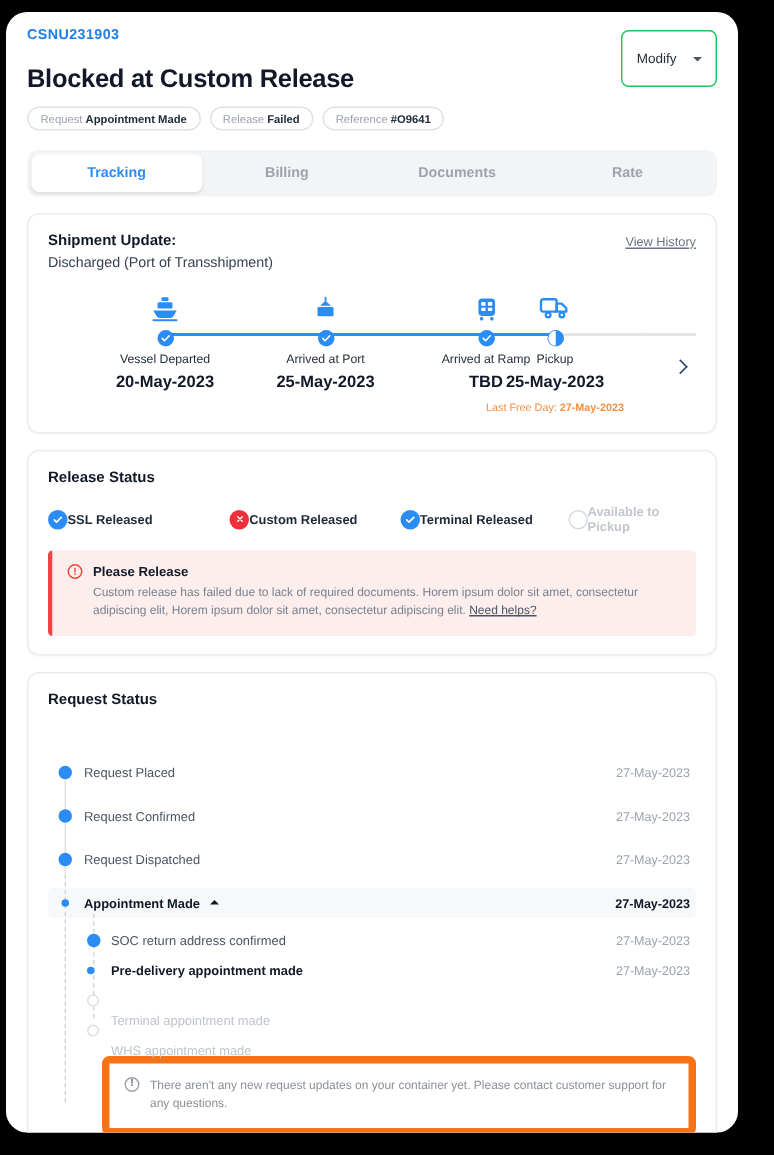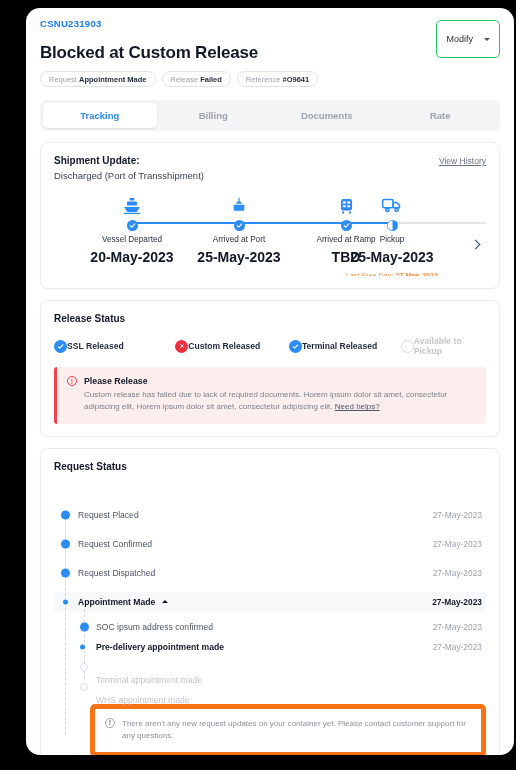--- a/index.html
+++ b/index.html
@@ -4,21 +4,21 @@
 <style>
   * { box-sizing: border-box; margin: 0; padding: 0; }
   html, body {
     width: 516px; height: 770px;
     background: #000000;
     font-family: "Liberation Sans", sans-serif;
     -webkit-font-smoothing: antialiased;
   }
   .device {
     position: absolute;
-    left: 26px; top: 8px;
+    left: 4px; top: 8px;
     width: 488px; height: 747px;
     background: #ffffff;
     border-radius: 14px;
     overflow: hidden;
     box-shadow: 0 6px 22px rgba(0,0,0,0.45);
   }
 
   
   .hdr { padding: 10px 14px 0 14px; position: relative; }
   .cid {
@@ -89,21 +89,21 @@
   .tl-dotrow { height: 18px; display:flex; align-items:center; justify-content:center; }
   .dot {
     width: 11px; height: 11px; border-radius: 50%;
     background: #2b8cf5; position: relative; z-index: 2;
     display: flex; align-items: center; justify-content: center;
   }
   .dot svg { display: block; }
   .dot.half { background: #2b8cf5; }
   .tl-label { font-size: 8.2px; color: #1f2937; margin-top: 1px; }
   .tl-label.muted { color: #b9bec6; }
-  .tl-date { font-size: 14px; color: #111827; margin-top: 5px; font-weight: bold; }
+  .tl-date { font-size: 11px; color: #111827; margin-top: 5px; font-weight: bold; }
   .tl-date.muted { color: #b9bec6; }
   .tl-lfd { font-size: 7.2px; color: #f59042; margin-top: 6px; white-space: nowrap; }
   .tl-lfd b { font-weight: bold; }
   .bar {
     position: absolute; height: 2.4px; background: #e3e5e9; z-index: 1;
   }
   .bar.fill { background: #2b8cf5; }
   .tl-next {
     position: absolute; right: -2px; top: 32px; width: 26px; height: 40px;
     background: #fff; display: flex; align-items: center; justify-content: center;
@@ -389,21 +389,21 @@
 
       <div class="req-row highlight">
         <span class="req-bullet small"></span>
         <span class="req-label bold">Appointment Made</span>
         <span class="caret-up"></span>
         <span class="req-date bold">27-May-2023</span>
       </div>
 
       <div class="req-row sub-indent" style="margin-top:5px;">
         <span class="req-bullet sub-bullet"></span>
-        <span class="req-label">SOC ipsum address confirmed</span>
+        <span class="req-label">SOC return address confirmed</span>
         <span class="req-date">27-May-2023</span>
       </div>
       <div class="req-row sub-indent">
         <span class="req-bullet small sub-bullet" style="left:28px;"></span>
         <span class="req-label bold">Pre-delivery appointment made</span>
         <span class="req-date">27-May-2023</span>
       </div>
       <div class="req-row sub-indent">
         <span class="req-bullet open sub-bullet" style="left:26.5px;"></span>
         <span class="req-label muted">Terminal appointment made</span>

